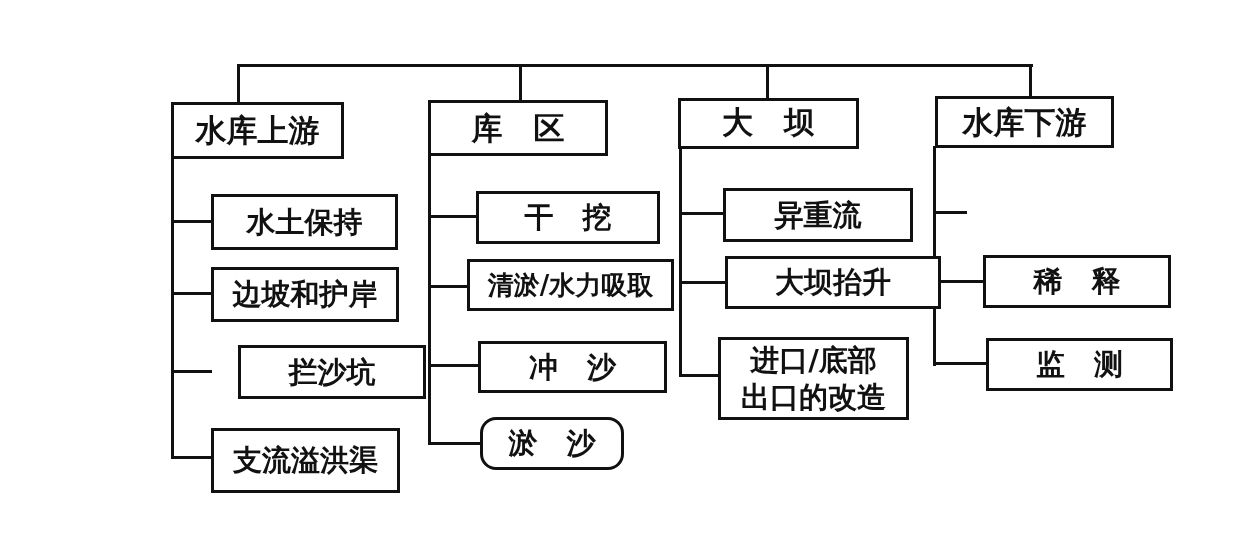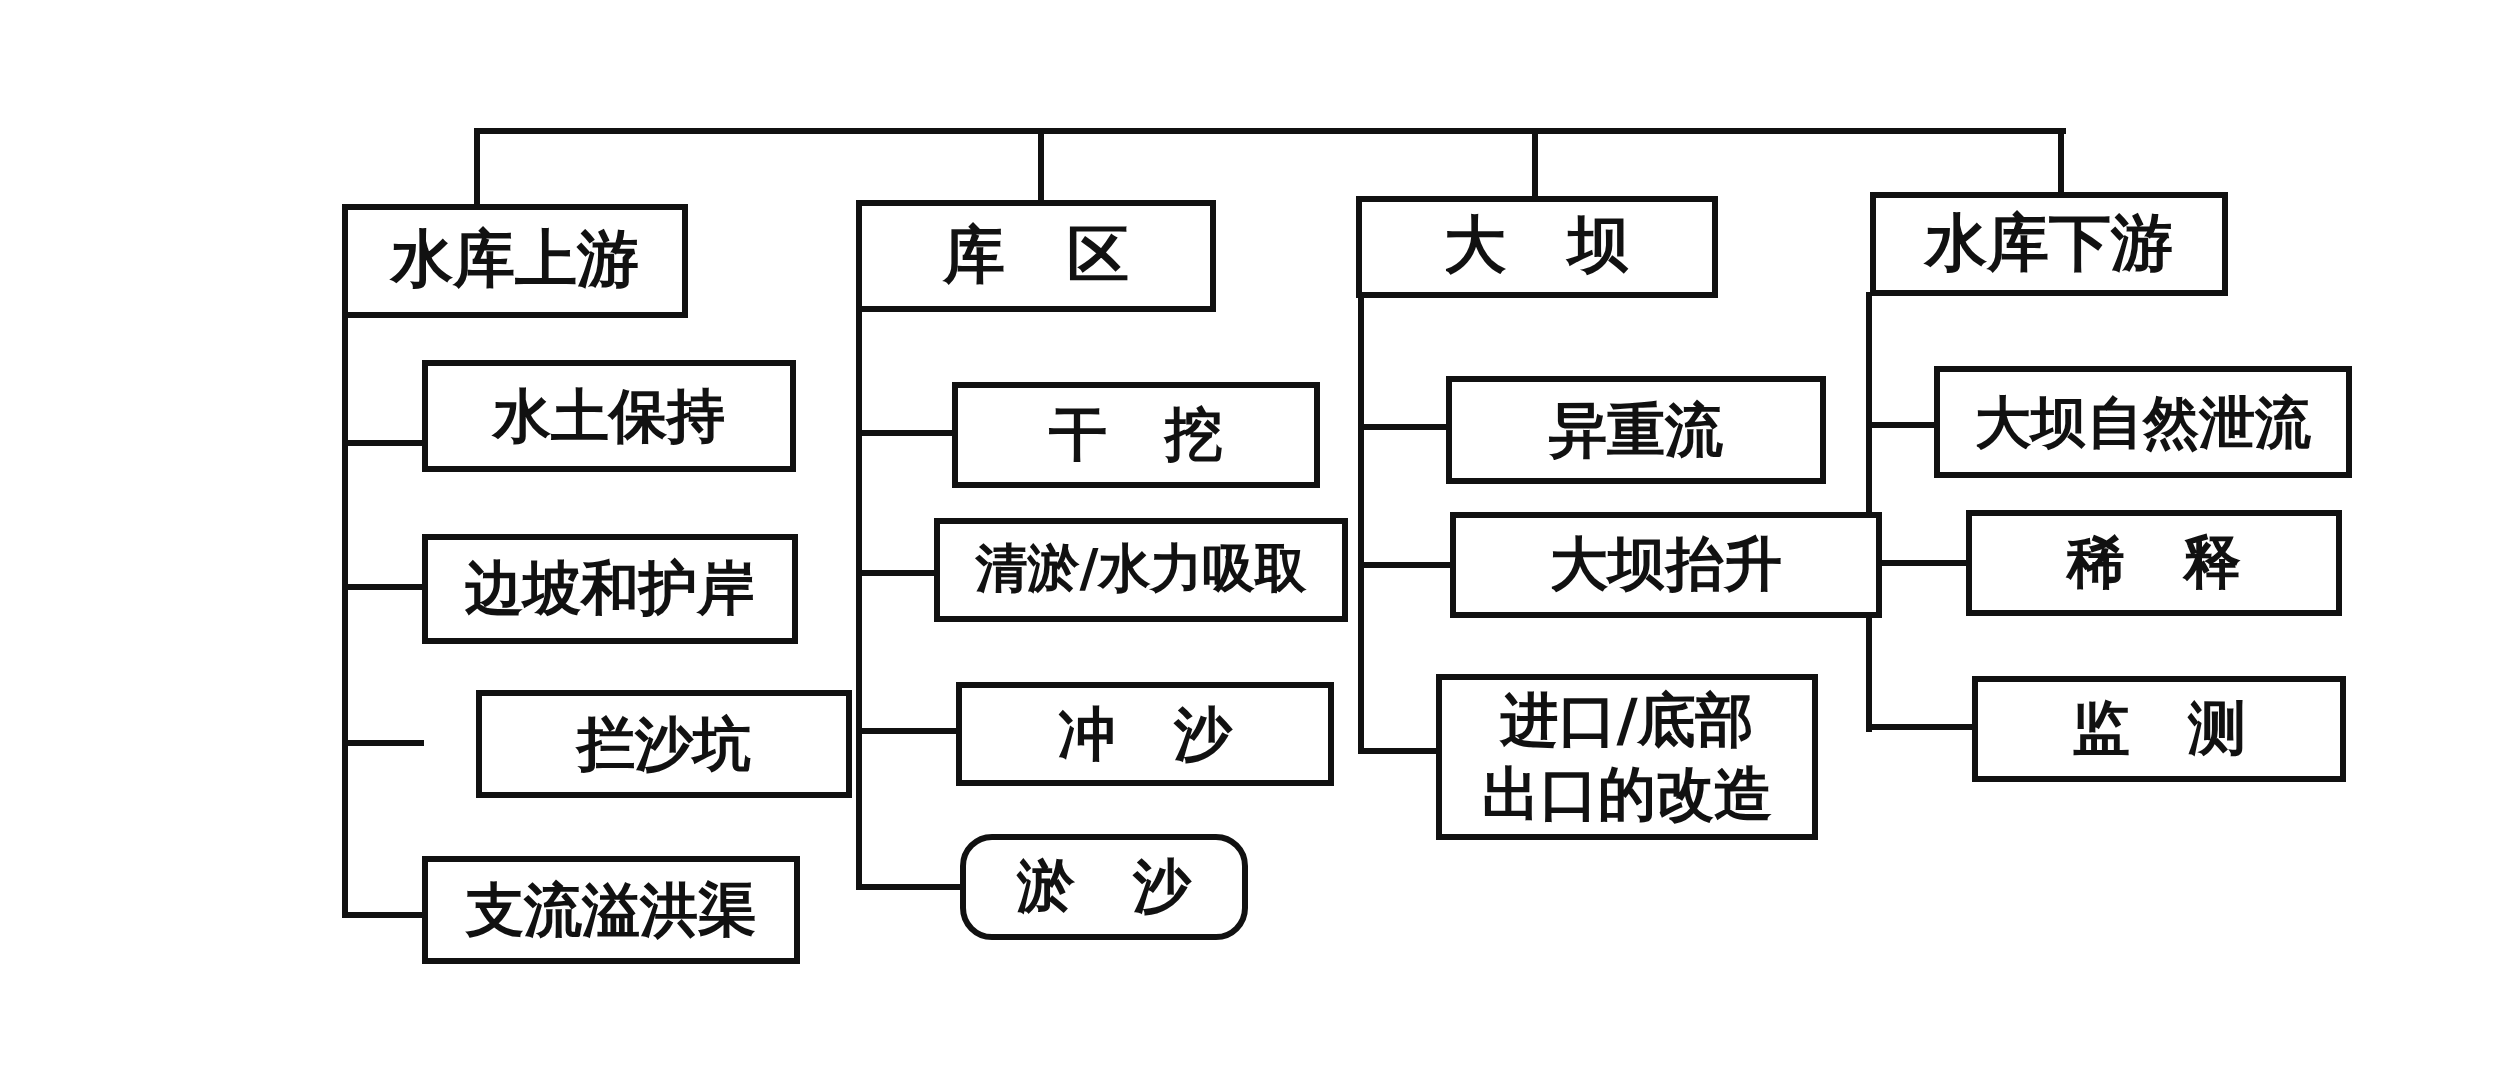--- a/index.html
+++ b/index.html
@@ -60,32 +60,31 @@
 
   <div class="line" style="left:933px;top:211px;width:34px;height:3px;"></div>
   <div class="line" style="left:933px;top:280px;width:50px;height:3px;"></div>
   <div class="line" style="left:933px;top:362px;width:53px;height:3px;"></div>
 
   <div class="node lvl1" style="left:171px;top:102px;width:173px;height:57px;text-align:center;">水库上游</div>
   <div class="node lvl1" style="left:428px;top:100px;width:180px;height:56px;">库　区</div>
   <div class="node lvl1" style="left:678px;top:98px;width:181px;height:51px;font-family:Liberation Serif, serif;">大　坝</div>
   <div class="node lvl1" style="left:935px;top:96px;width:179px;height:52px;">水库下游</div>
 
-  <div class="node lvl2" style="left:211px;top:180px;width:187px;height:56px;text-align:right;">水土保持</div>
+  <div class="node lvl2" style="left:211px;top:194px;width:187px;height:56px;text-align:right;">水土保持</div>
   <div class="node lvl2" style="left:211px;top:267px;width:188px;height:55px;">边坡和护岸</div>
   <div class="node lvl2" style="left:212px;top:345px;width:188px;height:54px;margin-left:26px;">拦沙坑</div>
-  <div class="node lvl2" style="left:211px;top:428px;width:189px;height:54px;">支流溢洪渠</div>
+  <div class="node lvl2" style="left:211px;top:428px;width:189px;height:65px;">支流溢洪渠</div>
 
   <div class="node lvl2" style="left:476px;top:191px;width:184px;height:53px;">干　挖</div>
   <div class="node lvl2" style="left:467px;top:259px;width:207px;height:52px;font-size:26px;">清淤/水力吸取</div>
   <div class="node lvl2" style="left:478px;top:341px;width:189px;height:52px;">冲　沙</div>
   <div class="node lvl2" style="left:480px;top:417px;width:144px;height:53px;border-radius:16px;">淤　沙</div>
 
   <div class="node lvl2" style="left:723px;top:188px;width:190px;height:54px;">异重流</div>
   <div class="node lvl2" style="left:725px;top:256px;width:216px;height:53px;">大坝抬升</div>
   <div class="node lvl2" style="left:718px;top:337px;width:191px;height:83px;">进口/底部
 出口的改造</div>
 
-  <div class="node lvl2" style="left:967px;top:183px;width:209px;height:56px;font-size:28px;">大坝自然泄流</div>
   <div class="node lvl2" style="left:983px;top:255px;width:188px;height:53px;">稀　释</div>
   <div class="node lvl2" style="left:986px;top:338px;width:187px;height:53px;">监　测</div>
 
 </div>
 
 </body></html>

